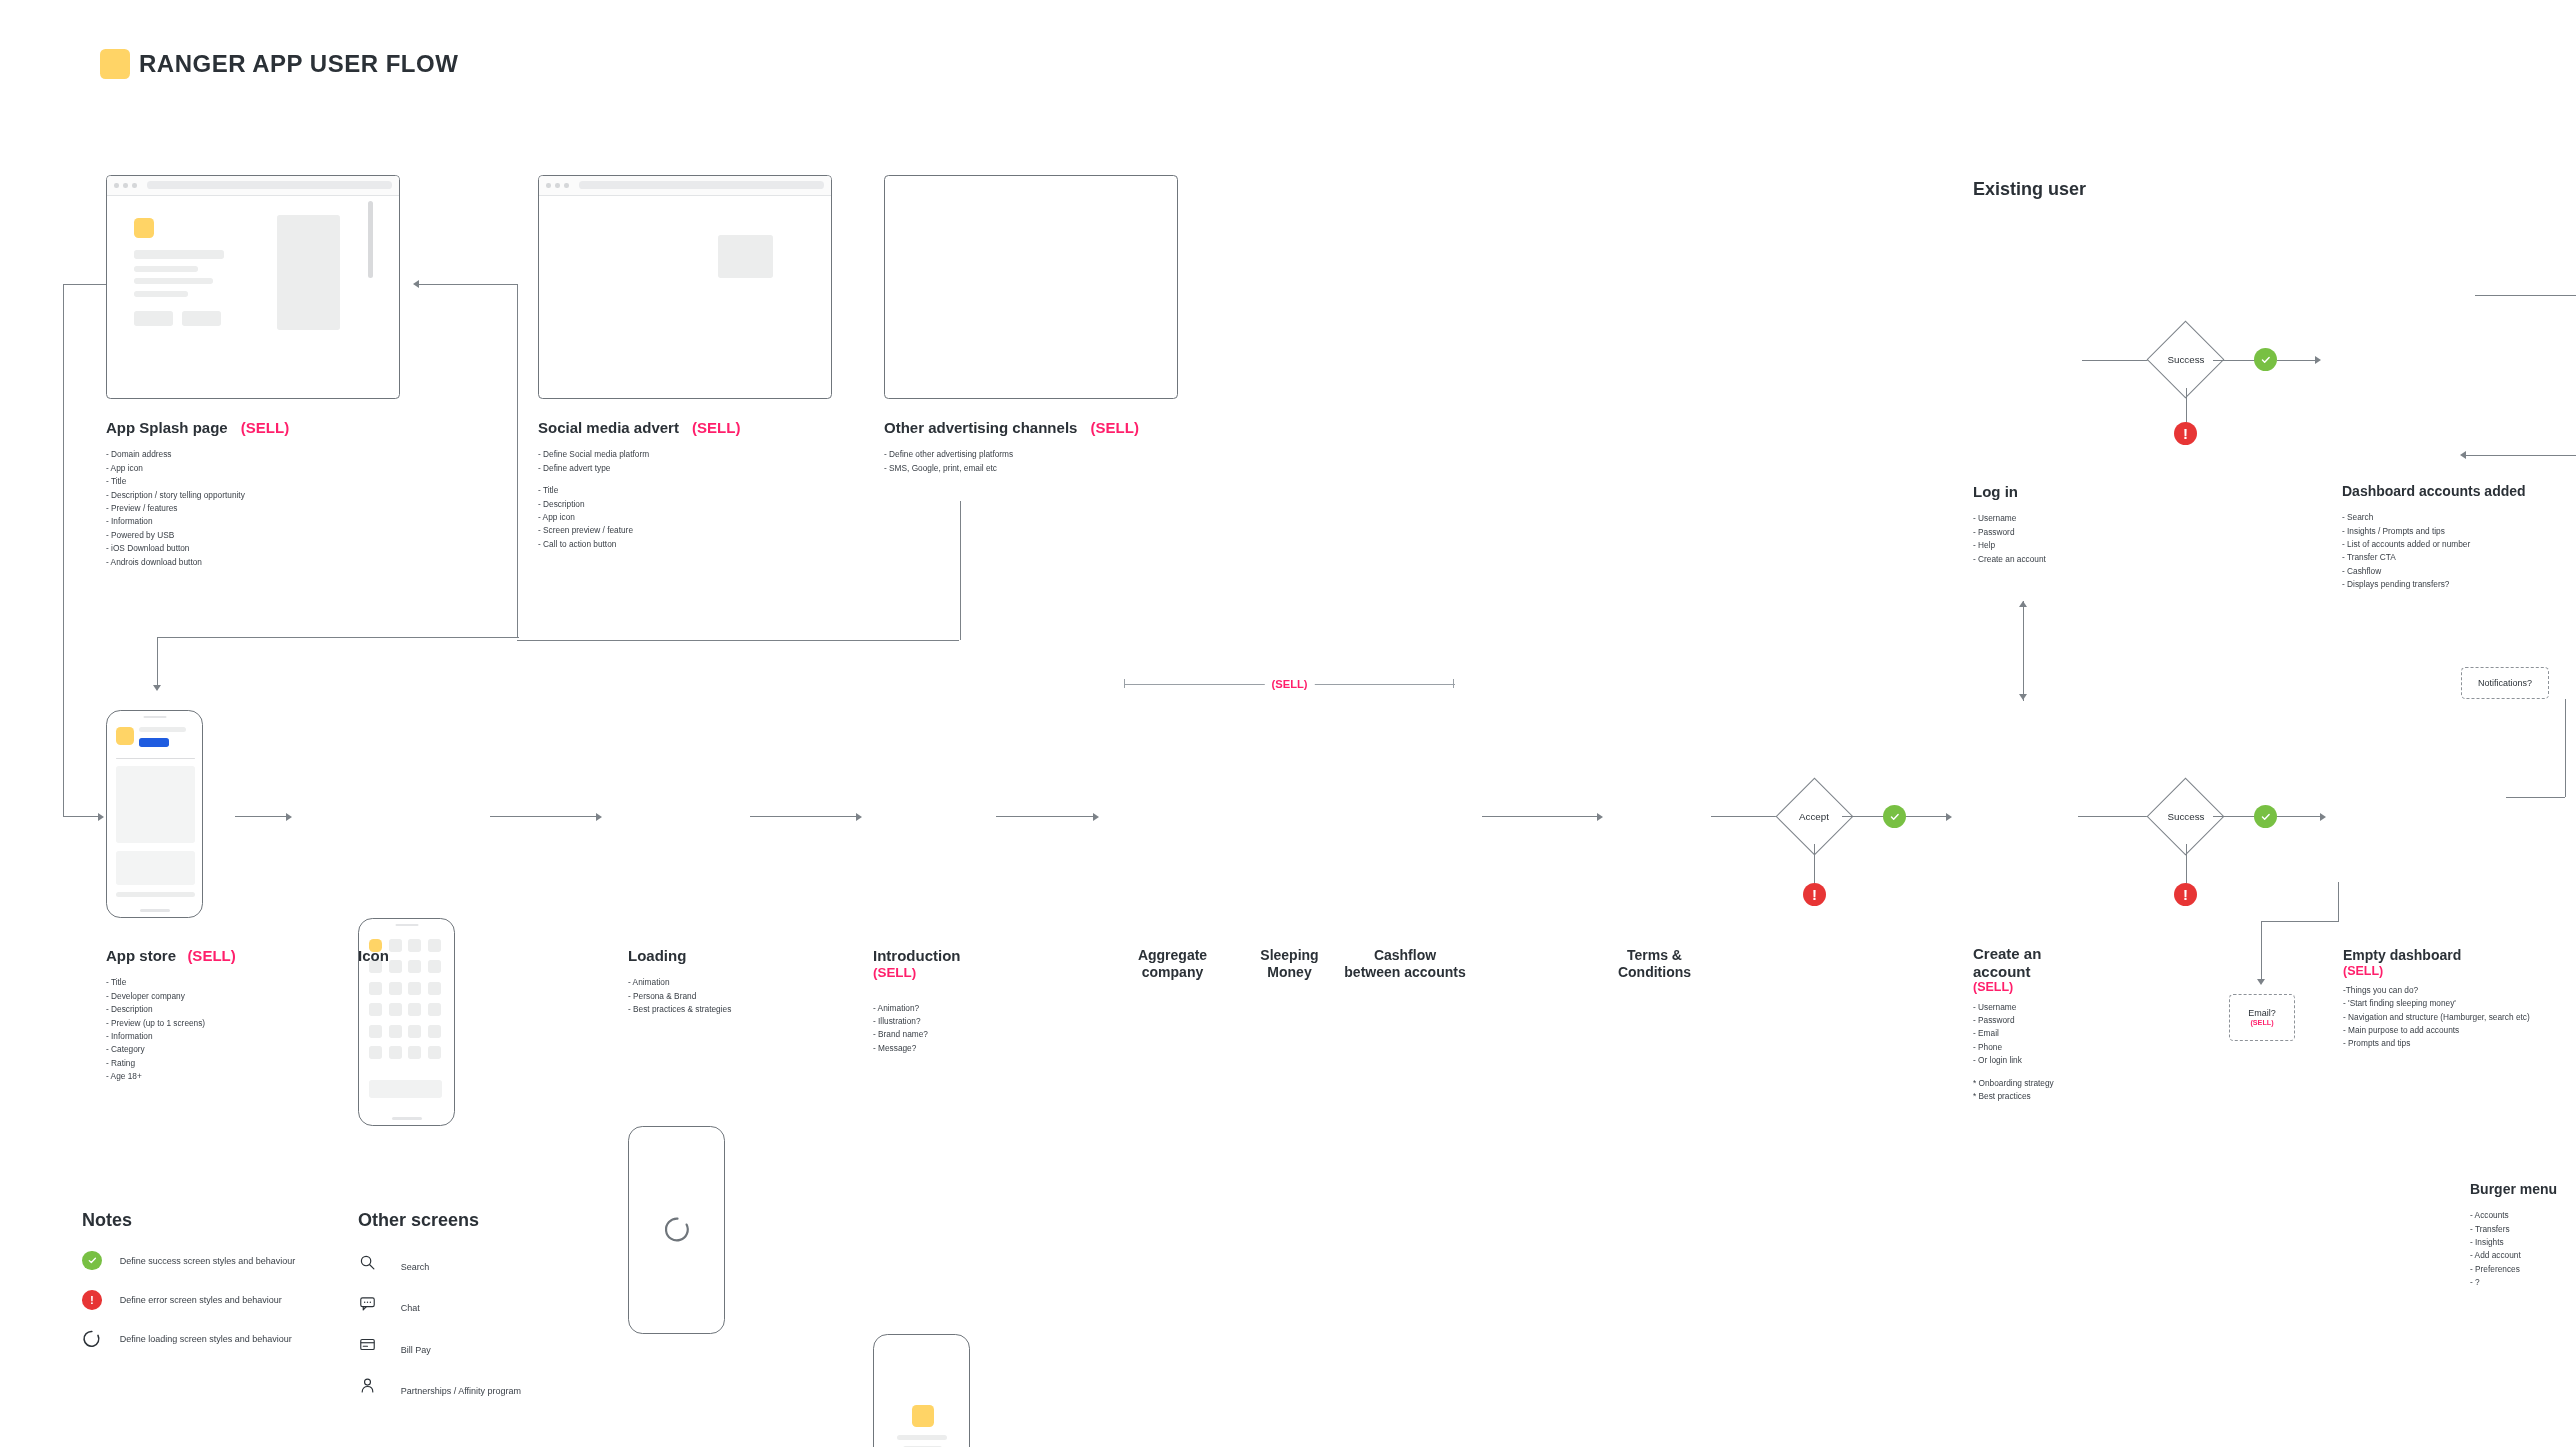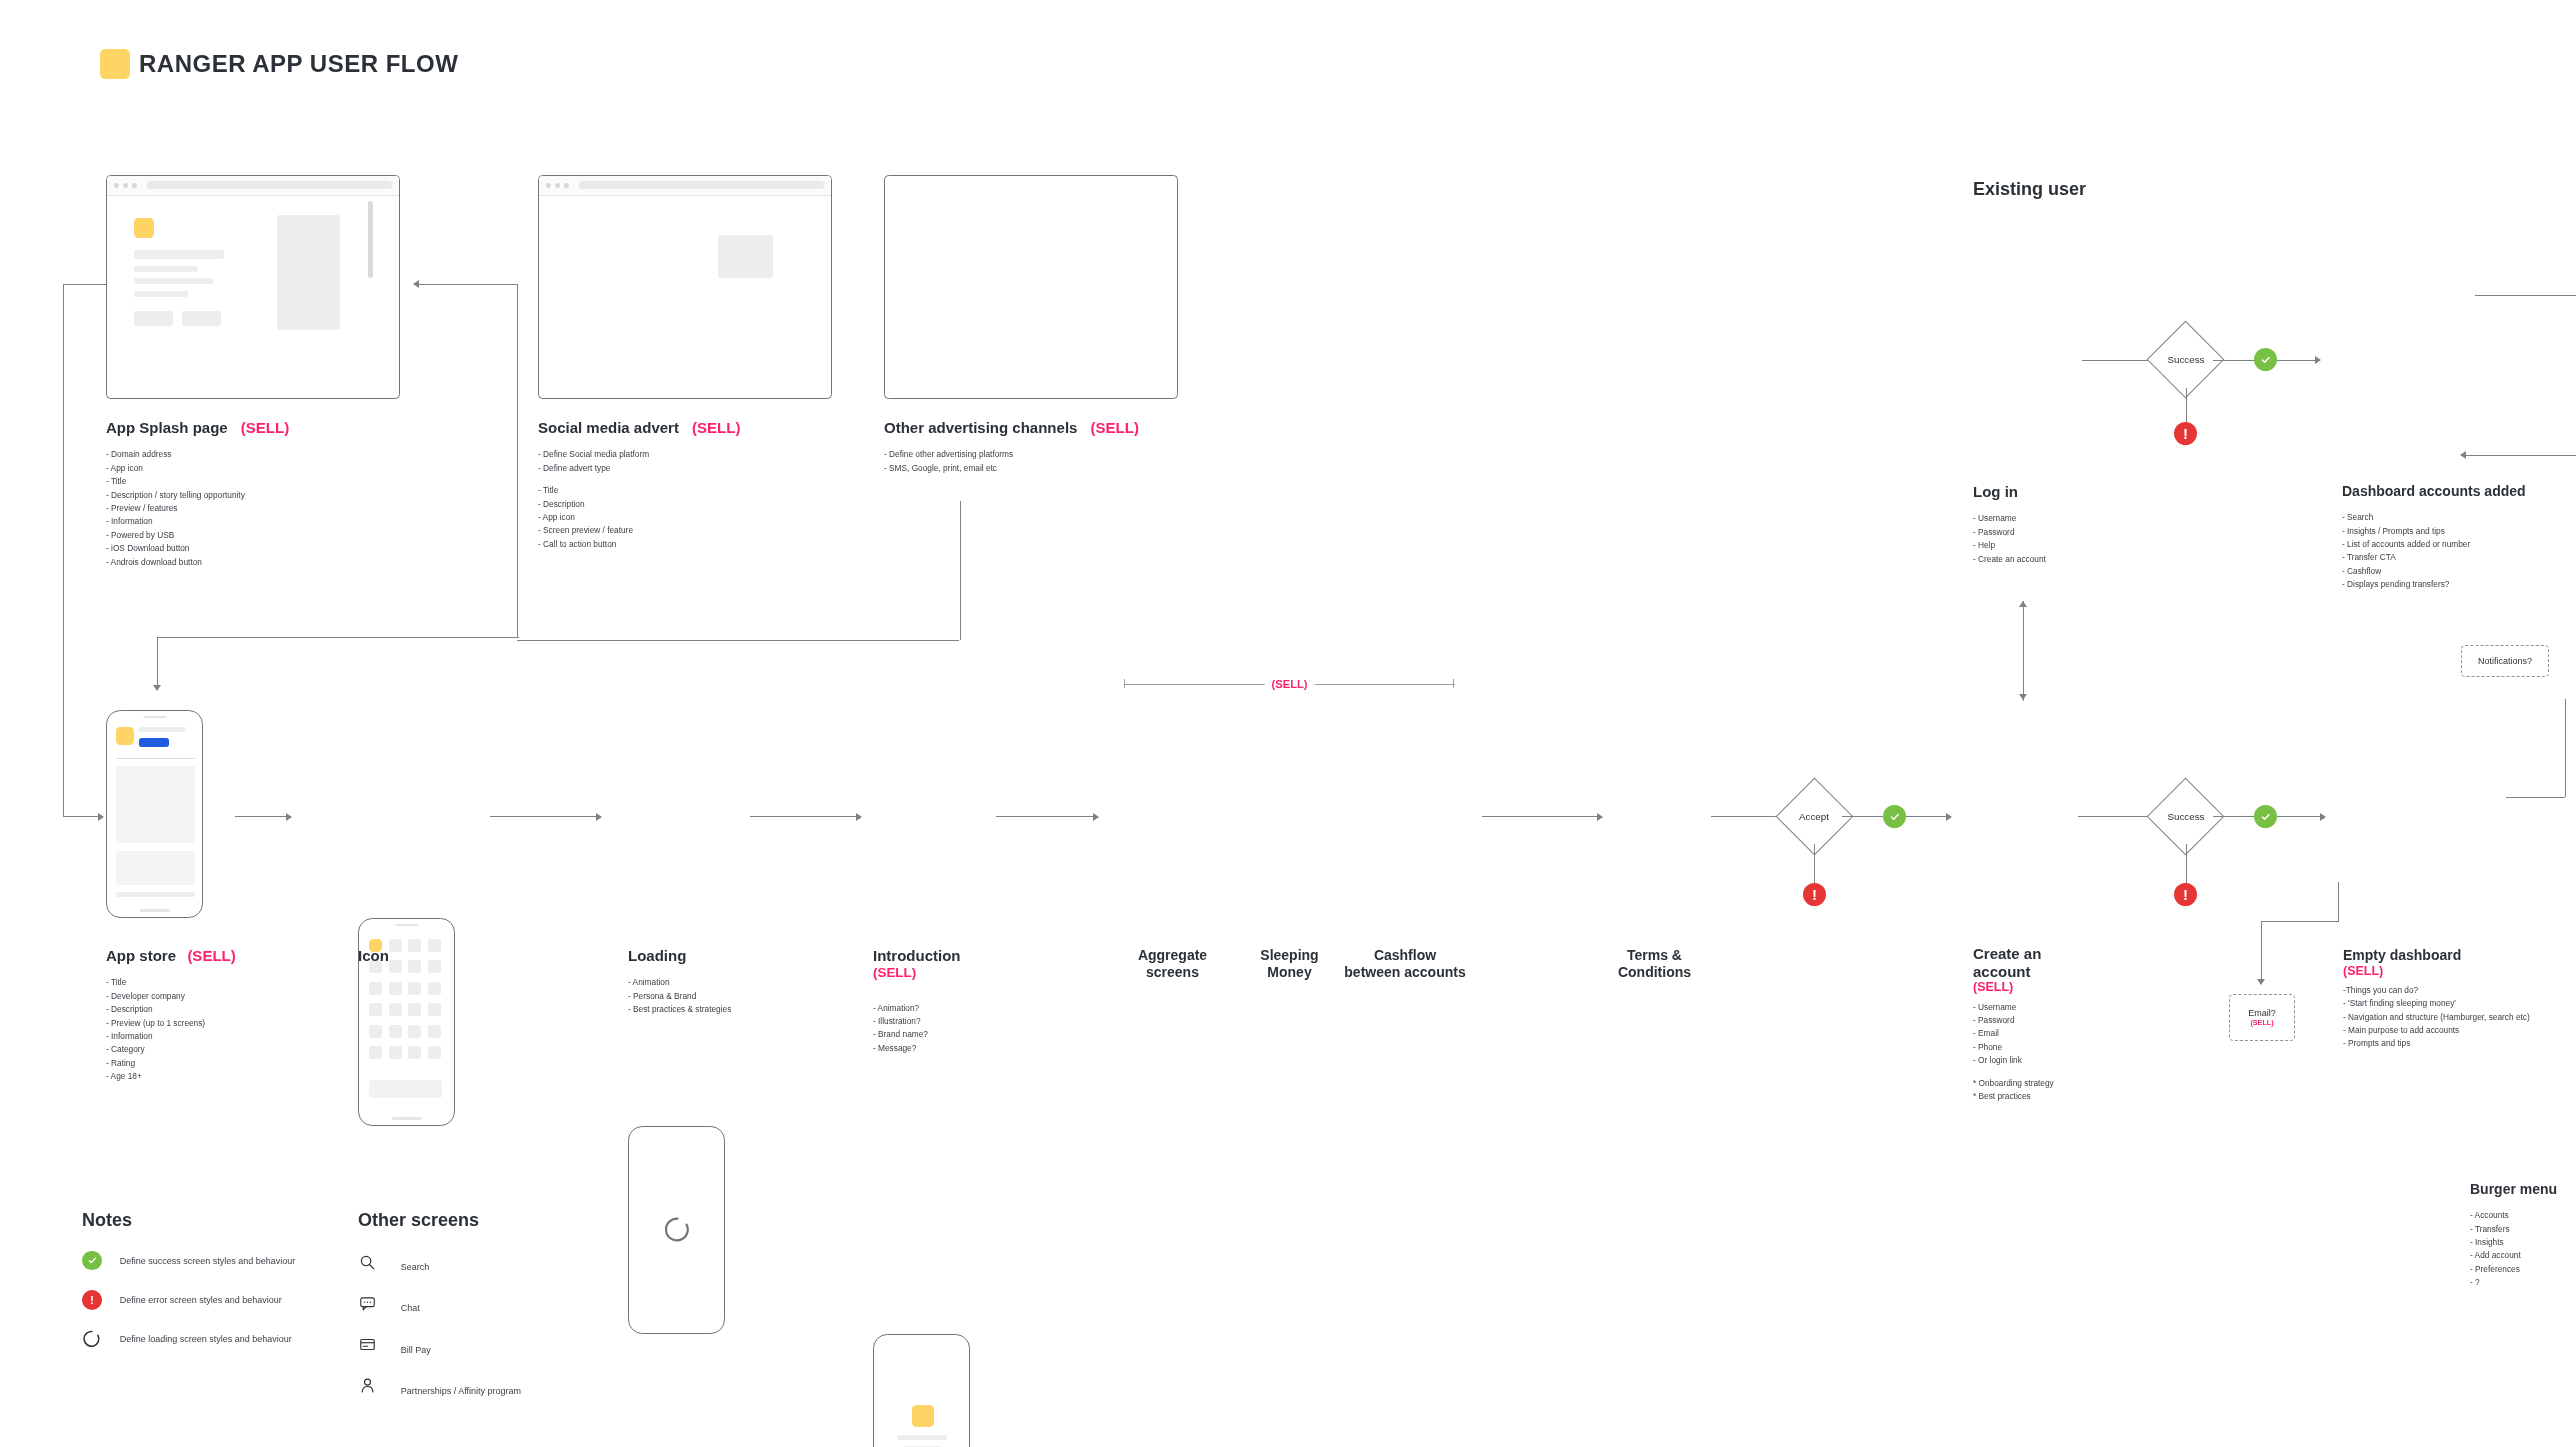--- a/index.html
+++ b/index.html
@@ -315,21 +315,21 @@
 
   <div class="bracket" style="left:1124px; top:673px; width:331px; height:21.5px;">
     <div class="cap" style="left:0;"></div>
     <div class="line" style="left:0; width:331px;"></div>
     <div class="cap" style="left:329px;"></div>
     <div class="lbl sell">(SELL)</div>
   </div>
 
   <div class="abs" style="left:1124px; top:947px; width:97px; text-align:center;">
     <div class="cap-title sm">Aggregate</div>
-    <div class="cap-title sm">screens</div>
+    <div class="cap-title sm">company</div>
   </div>
 
   <div class="abs" style="left:1241px; top:947px; width:97px; text-align:center;">
     <div class="cap-title sm">Sleeping</div>
     <div class="cap-title sm">Money</div>
   </div>
 
   <div class="abs" style="left:1328px; top:947px; width:154px; text-align:center;">
     <div class="cap-title sm">Cashflow</div>
     <div class="cap-title sm">between accounts</div>
@@ -402,21 +402,21 @@
     <div class="cap-title sell" style="font-size:12.5px;">(SELL)</div>
     <div class="bullets" style="margin-top:5.4px;">
       <div>-Things you can do?</div>
       <div>- 'Start finding sleeping money'</div>
       <div>- Navigation and structure (Hamburger, search etc)</div>
       <div>- Main purpose to add accounts</div>
       <div>- Prompts and tips</div>
     </div>
   </div>
 
-  <div class="dashbox" style="left:2461px; top:645px; width:88px; height:32px;">
+  <div class="dashbox" style="left:2461px; top:667px; width:88px; height:32px;">
     <div class="t">Notifications?</div>
   </div>
   <div class="ln v" style="left:2565px; top:699px; height:98px;"></div>
   <div class="ln h" style="left:2506px; top:797px; width:59px;"></div>
 
   <div class="abs section-head" style="left:1973px; top:179px;">Existing user</div>
 
   <div class="abs" style="left:1973px; top:483px; width:206px;">
     <div class="cap-title">Log in</div>
     <div class="bullets">

